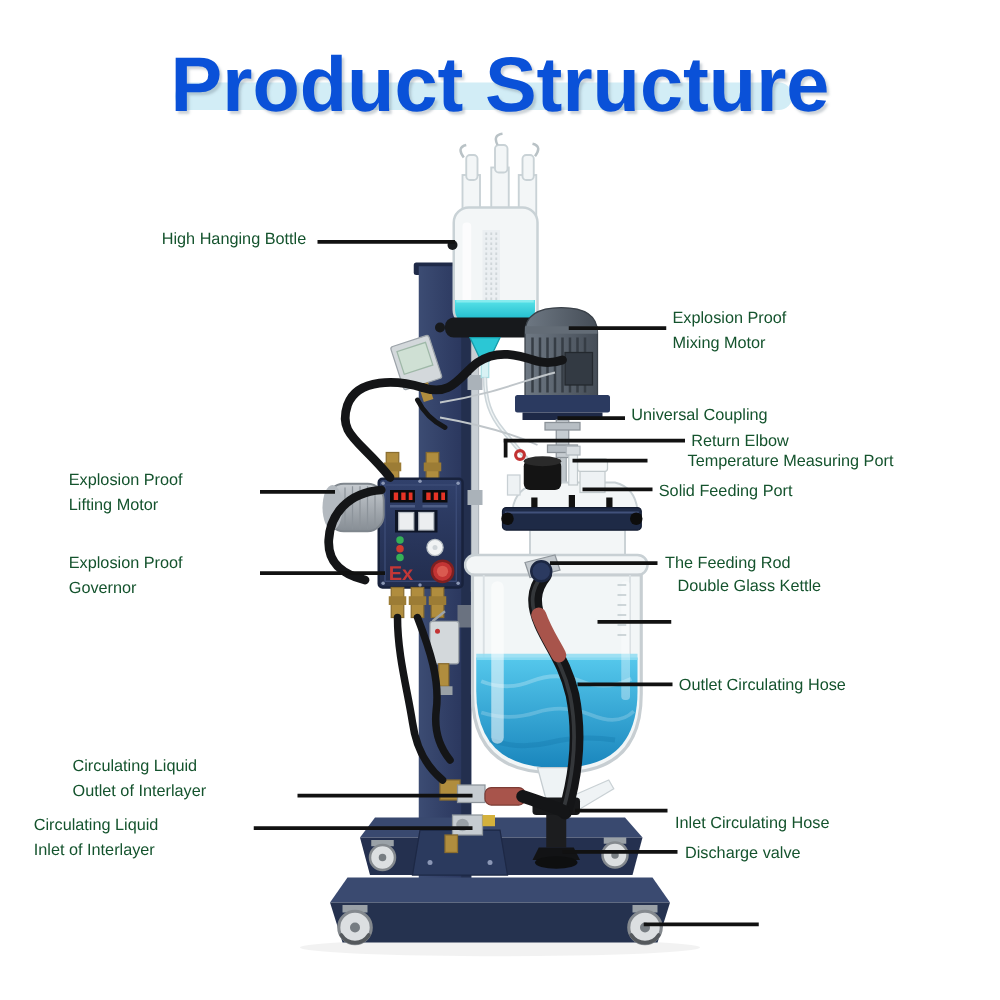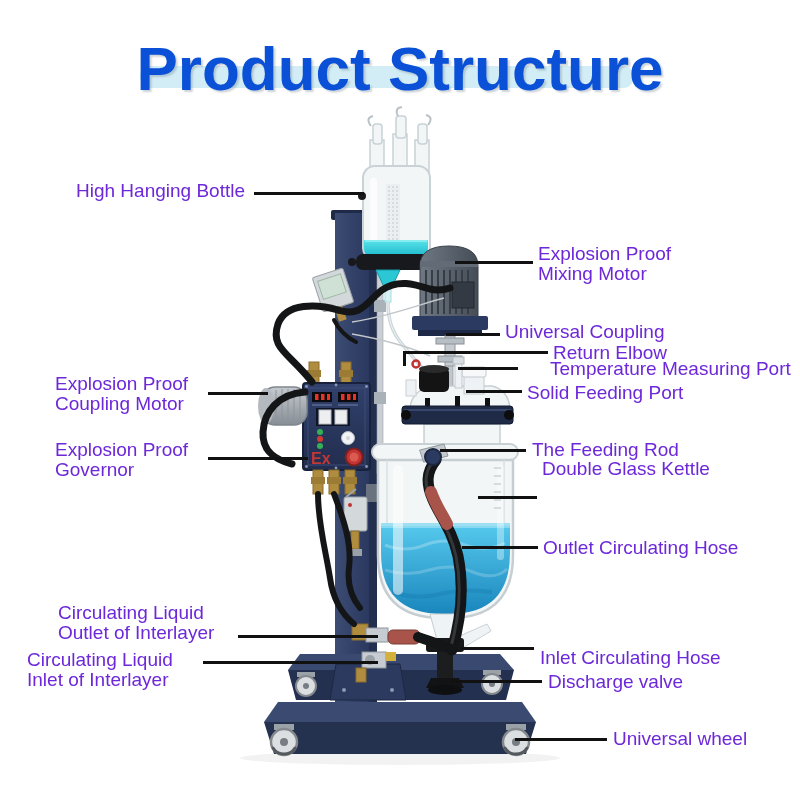--- a/index.html
+++ b/index.html
@@ -4,21 +4,21 @@
 <style>
   html,body{margin:0;padding:0;background:#ffffff;}
   .stage{position:relative;width:800px;height:800px;overflow:hidden;background:#fff;
          font-family:"Liberation Sans",sans-serif;}
   .title-band{position:absolute;left:140px;top:66px;width:494px;height:22px;
               border-radius:12px;background:#d2edf6;}
   .page-title{position:absolute;left:0;top:33px;width:100%;text-align:center;
               font-size:62px;font-weight:bold;color:#0a51d8;letter-spacing:0;
               text-shadow:2px 2px 2px rgba(110,125,140,.35);}
   .machine-svg{position:absolute;left:0;top:0;}
-  .lbl{position:absolute;color:#6d28d9;font-size:19px;line-height:20px;white-space:nowrap;}
+  .lbl{position:absolute;color:#14532d;font-size:13px;line-height:20px;white-space:nowrap;}
   .lbl.r{text-align:right;}
   .leader{position:absolute;background:#111;height:2.5px;}
   .leader-v{position:absolute;background:#111;width:2.5px;}
 </style>
 </head>
 <body>
 
 <div class="stage">
 
   <div class="title-band"></div>
@@ -316,21 +316,21 @@
     </g>
   </svg>
 
   <div class="lbl r" style="left:45px;top:181px;width:200px">
     <div>High Hanging Bottle</div>
   </div>
   <div class="leader" style="left:254px;top:192px;width:110px"></div>
 
   <div class="lbl" style="left:55px;top:374px">
     <div>Explosion Proof</div>
-    <div>Coupling Motor</div>
+    <div>Lifting Motor</div>
   </div>
   <div class="leader" style="left:208px;top:392px;width:60px"></div>
 
   <div class="lbl" style="left:55px;top:440px">
     <div>Explosion Proof</div>
     <div>Governor</div>
   </div>
   <div class="leader" style="left:208px;top:457px;width:100px"></div>
 
   <div class="lbl" style="left:58px;top:603px">
@@ -390,18 +390,15 @@
   <div class="lbl" style="left:540px;top:648px">
     <div>Inlet Circulating Hose</div>
   </div>
   <div class="leader" style="left:460px;top:647px;width:74px"></div>
 
   <div class="lbl" style="left:548px;top:672px">
     <div>Discharge valve</div>
   </div>
   <div class="leader" style="left:450px;top:680px;width:92px"></div>
 
-  <div class="lbl" style="left:613px;top:729px">
-    <div>Universal wheel</div>
-  </div>
   <div class="leader" style="left:515px;top:738px;width:92px"></div>
 
 </div>
 
 </body></html>

